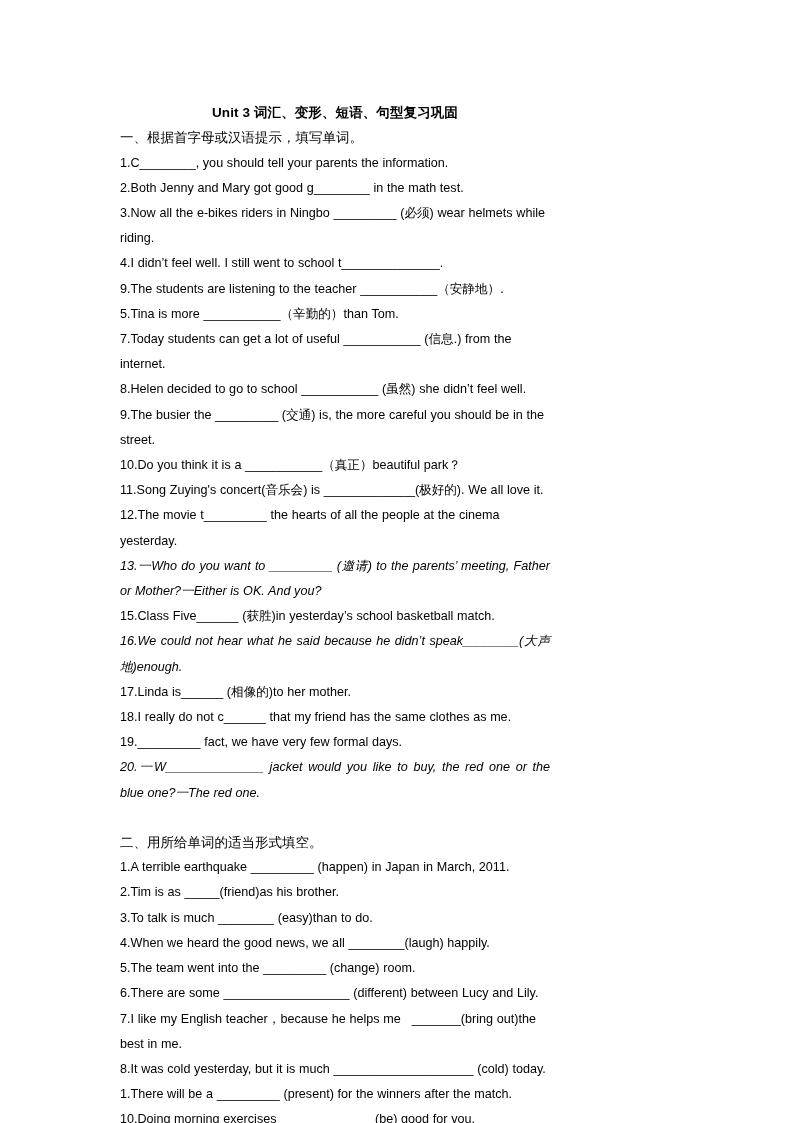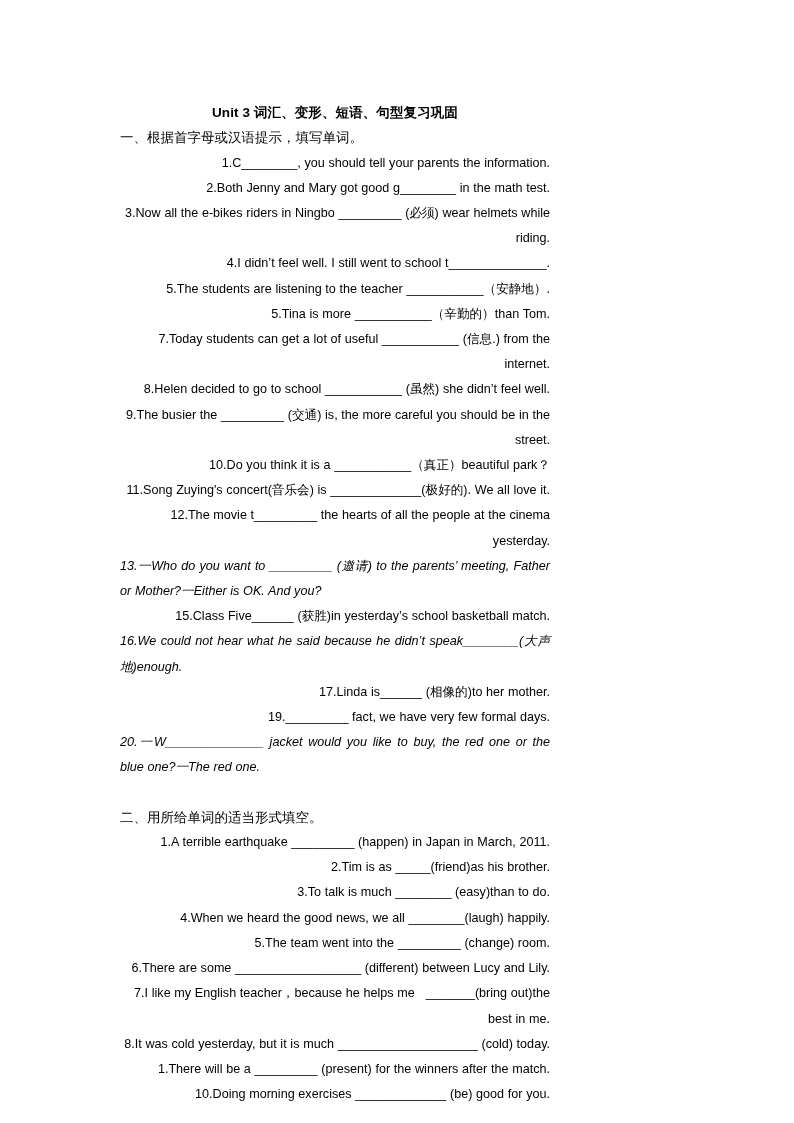--- a/index.html
+++ b/index.html
@@ -37,21 +37,21 @@
     line-height: 25.5px;
     margin: 0;
     text-align: left;
     white-space: pre-wrap;
     font-family: Liberation Serif, serif;
   }
   .q {
     font-size: 12.6px;
     line-height: 25.2px;
     margin: 0;
-    text-align: right;
+    text-align: left;
     white-space: pre-wrap;
     word-spacing: 0.2px;
   }
   .q.justify {
     text-align: justify;
     text-justify: inter-word;
     text-align-last: left;
     font-style: italic;
   }
   .blank-gap {
@@ -65,32 +65,33 @@
 
   <h1 class="doc-title">Unit 3  词汇、变形、短语、句型复习巩固</h1>
 
   <div class="section">
     <p class="section-heading">一、根据首字母或汉语提示，填写单词。</p>
     <div>
         <p class="q">1.C________, you should tell your parents the information.</p>
         <p class="q">2.Both Jenny and Mary got good g________ in the math test.</p>
         <p class="q">3.Now all the e-bikes riders in Ningbo _________ (必须) wear helmets while riding.</p>
         <p class="q">4.I didn’t feel well. I still went to school t______________.</p>
-        <p class="q">5.The students are listening to the teacher ___________（安静地）.</p>
+        <p class="q">9.The students are listening to the teacher ___________（安静地）.</p>
         <p class="q">5.Tina is more ___________（辛勤的）than Tom.</p>
         <p class="q">7.Today students can get a lot of useful ___________ (信息.) from the internet.</p>
         <p class="q">8.Helen decided to go to school ___________ (虽然) she didn’t feel well.</p>
         <p class="q">9.The busier the _________ (交通) is, the more careful you should be in the street.</p>
         <p class="q">10.Do you think it is a ___________（真正）beautiful park？</p>
         <p class="q">11.Song Zuying's concert(音乐会) is _____________(极好的). We all love it.</p>
         <p class="q">12.The movie t_________ the hearts of all the people at the cinema yesterday.</p>
         <p class="q justify">13.一Who do you want to _________ (邀请) to the parents’ meeting, Father or Mother?一Either is OK. And you?</p>
         <p class="q">15.Class Five______ (获胜)in yesterday’s school basketball match.</p>
         <p class="q justify">16.We could not hear what he said because he didn’t speak________(大声地)enough.</p>
         <p class="q">17.Linda is______ (相像的)to her mother.</p>
+        <p class="q">18.I really do not c______ that my friend has the same clothes as me.</p>
         <p class="q">19._________ fact, we have very few formal days.</p>
         <p class="q justify">20.一W______________ jacket would you like to buy, the red one or the blue one?一The red one.</p>
       </div>
   </div>
 
   <div class="blank-gap"></div>
 
   <div class="section">
     <p class="section-heading">二、用所给单词的适当形式填空。</p>
     <div>

